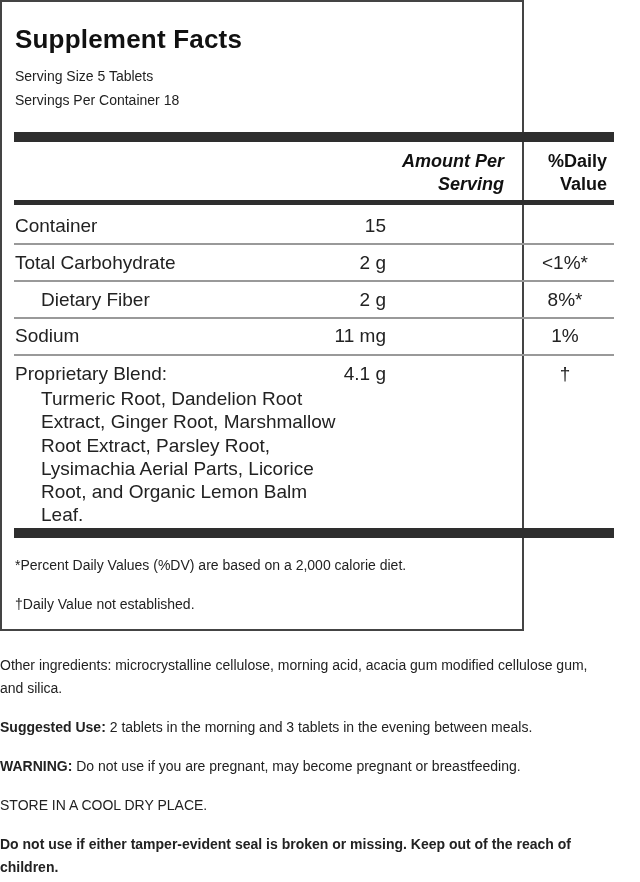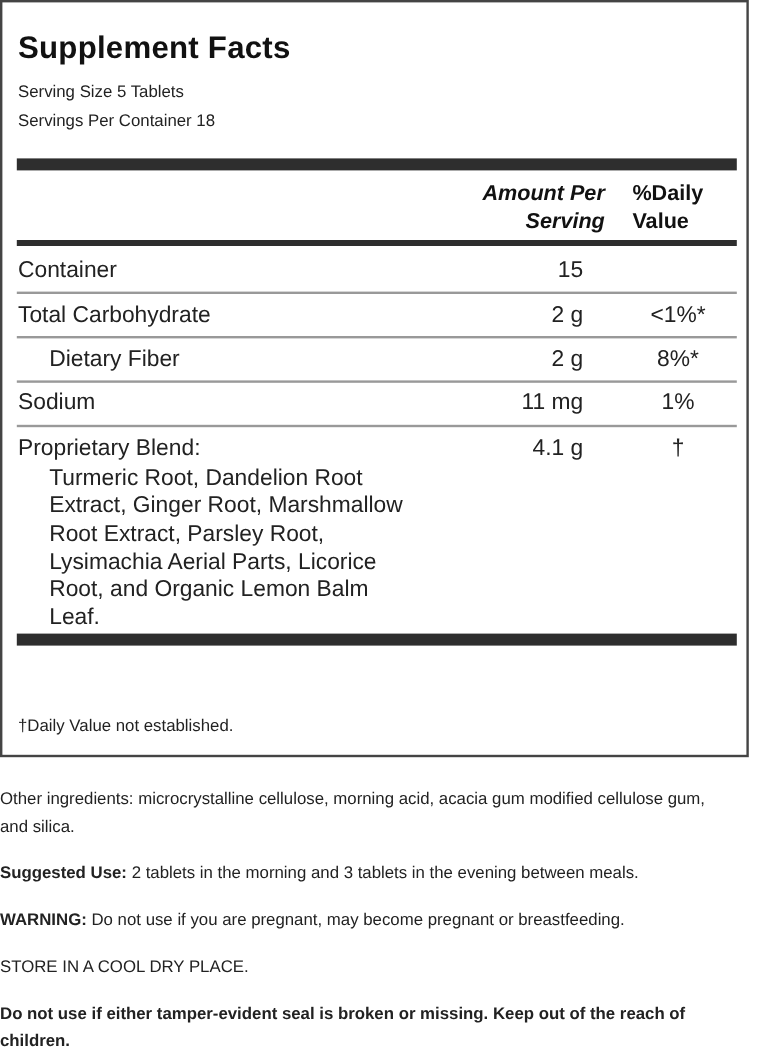--- a/index.html
+++ b/index.html
@@ -1,18 +1,18 @@
 <!DOCTYPE html>
 <html><head>
   <meta charset="utf-8">
   <style>
     html, body { margin: 0; padding: 0; background: #ffffff; }
     body { width: 640px; height: 882px; overflow: hidden; font-family: "Liberation Sans", sans-serif; color: #222; }
     .facts-box {
-      position: absolute; left: 0; top: 0; width: 624px; height: 631px;
+      position: absolute; left: 0; top: 0; width: 524px; height: 631px;
       border: 2px solid #444; border-right-width: 2px; box-sizing: border-box; background: #fff;
     }
     .title { position: absolute; left: 13px; top: 22px; font-size: 26px; font-weight: bold; color: #111; letter-spacing: 0.2px; }
     .meta { position: absolute; left: 13px; font-size: 14px; color: #222; }
     .bar-thick { position: absolute; left: 12px; width: 600px; background: #2e2e2e; }
     .hdr { position: absolute; font-size: 18px; font-weight: bold; color: #111; text-align: right; line-height: 23px; }
     .row-line { position: absolute; left: 12px; width: 600px; height: 2px; background: #999; }
     .label { position: absolute; font-size: 19px; color: #222; }
     .amt { position: absolute; right: 136px; font-size: 19px; color: #222; text-align: center; }
     .dv { position: absolute; left: 528px; width: 70px; font-size: 19px; color: #222; text-align: center; }
@@ -28,21 +28,21 @@
   <div class="title">Supplement Facts</div>
   <div class="meta" style="top:66px;">Serving Size 5 Tablets</div>
   <div class="meta" style="top:90px;">Servings Per Container 18</div>
 
   <div class="bar-thick" style="top:130px;height:10px;"></div>
 
   <div class="hdr" style="left:360px;width:142px;top:148px;font-style:italic;">
     <div>Amount Per</div>
     <div>Serving</div>
   </div>
-  <div class="hdr" style="left:525px;width:80px;top:148px;text-align:left;">
+  <div class="hdr" style="left:525px;width:80px;top:148px;text-align:right;">
     <div>%Daily</div>
     <div>Value</div>
   </div>
 
   <div class="bar-thick" style="top:198px;height:5px;"></div>
 
   <div class="label" style="left:13px;top:213px;">Container</div>
   <div class="amt" style="top:213px;">15</div>
   <div class="row-line" style="top:241px;"></div>
 
@@ -69,20 +69,21 @@
     <div>Turmeric Root, Dandelion Root</div>
     <div>Extract, Ginger Root, Marshmallow</div>
     <div>Root Extract, Parsley Root,</div>
     <div>Lysimachia Aerial Parts, Licorice</div>
     <div>Root, and Organic Lemon Balm</div>
     <div>Leaf.</div>
   </div>
 
   <div class="bar-thick" style="top:526px;height:10px;"></div>
 
+  <div class="foot" style="top:555px;">*Percent Daily Values (%DV) are based on a 2,000 calorie diet.</div>
   <div class="foot" style="top:594px;">†Daily Value not established.</div>
 </div>
 
 <div class="para" style="top:654px;">
   <div>Other ingredients: microcrystalline cellulose, morning acid, acacia gum modified cellulose gum,</div>
   <div>and silica.</div>
 </div>
 
 <div class="para" style="top:716px;">
   <span class="bold">Suggested Use:</span><span> 2 tablets in the morning and 3 tablets in the evening between meals.</span>

